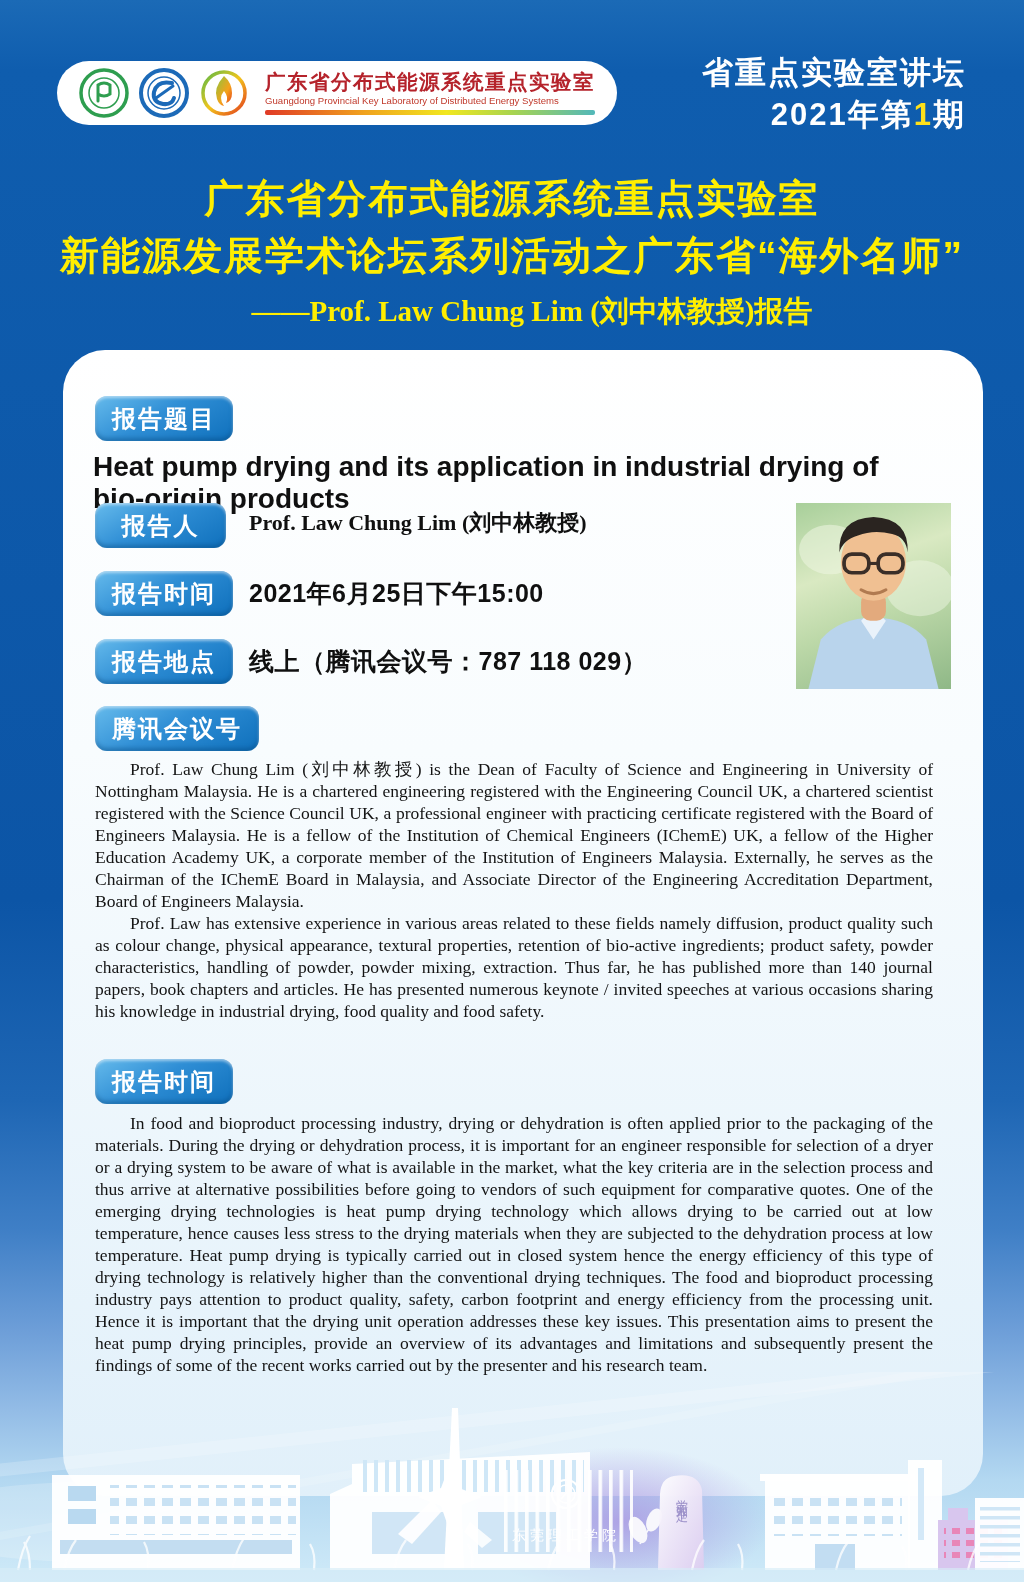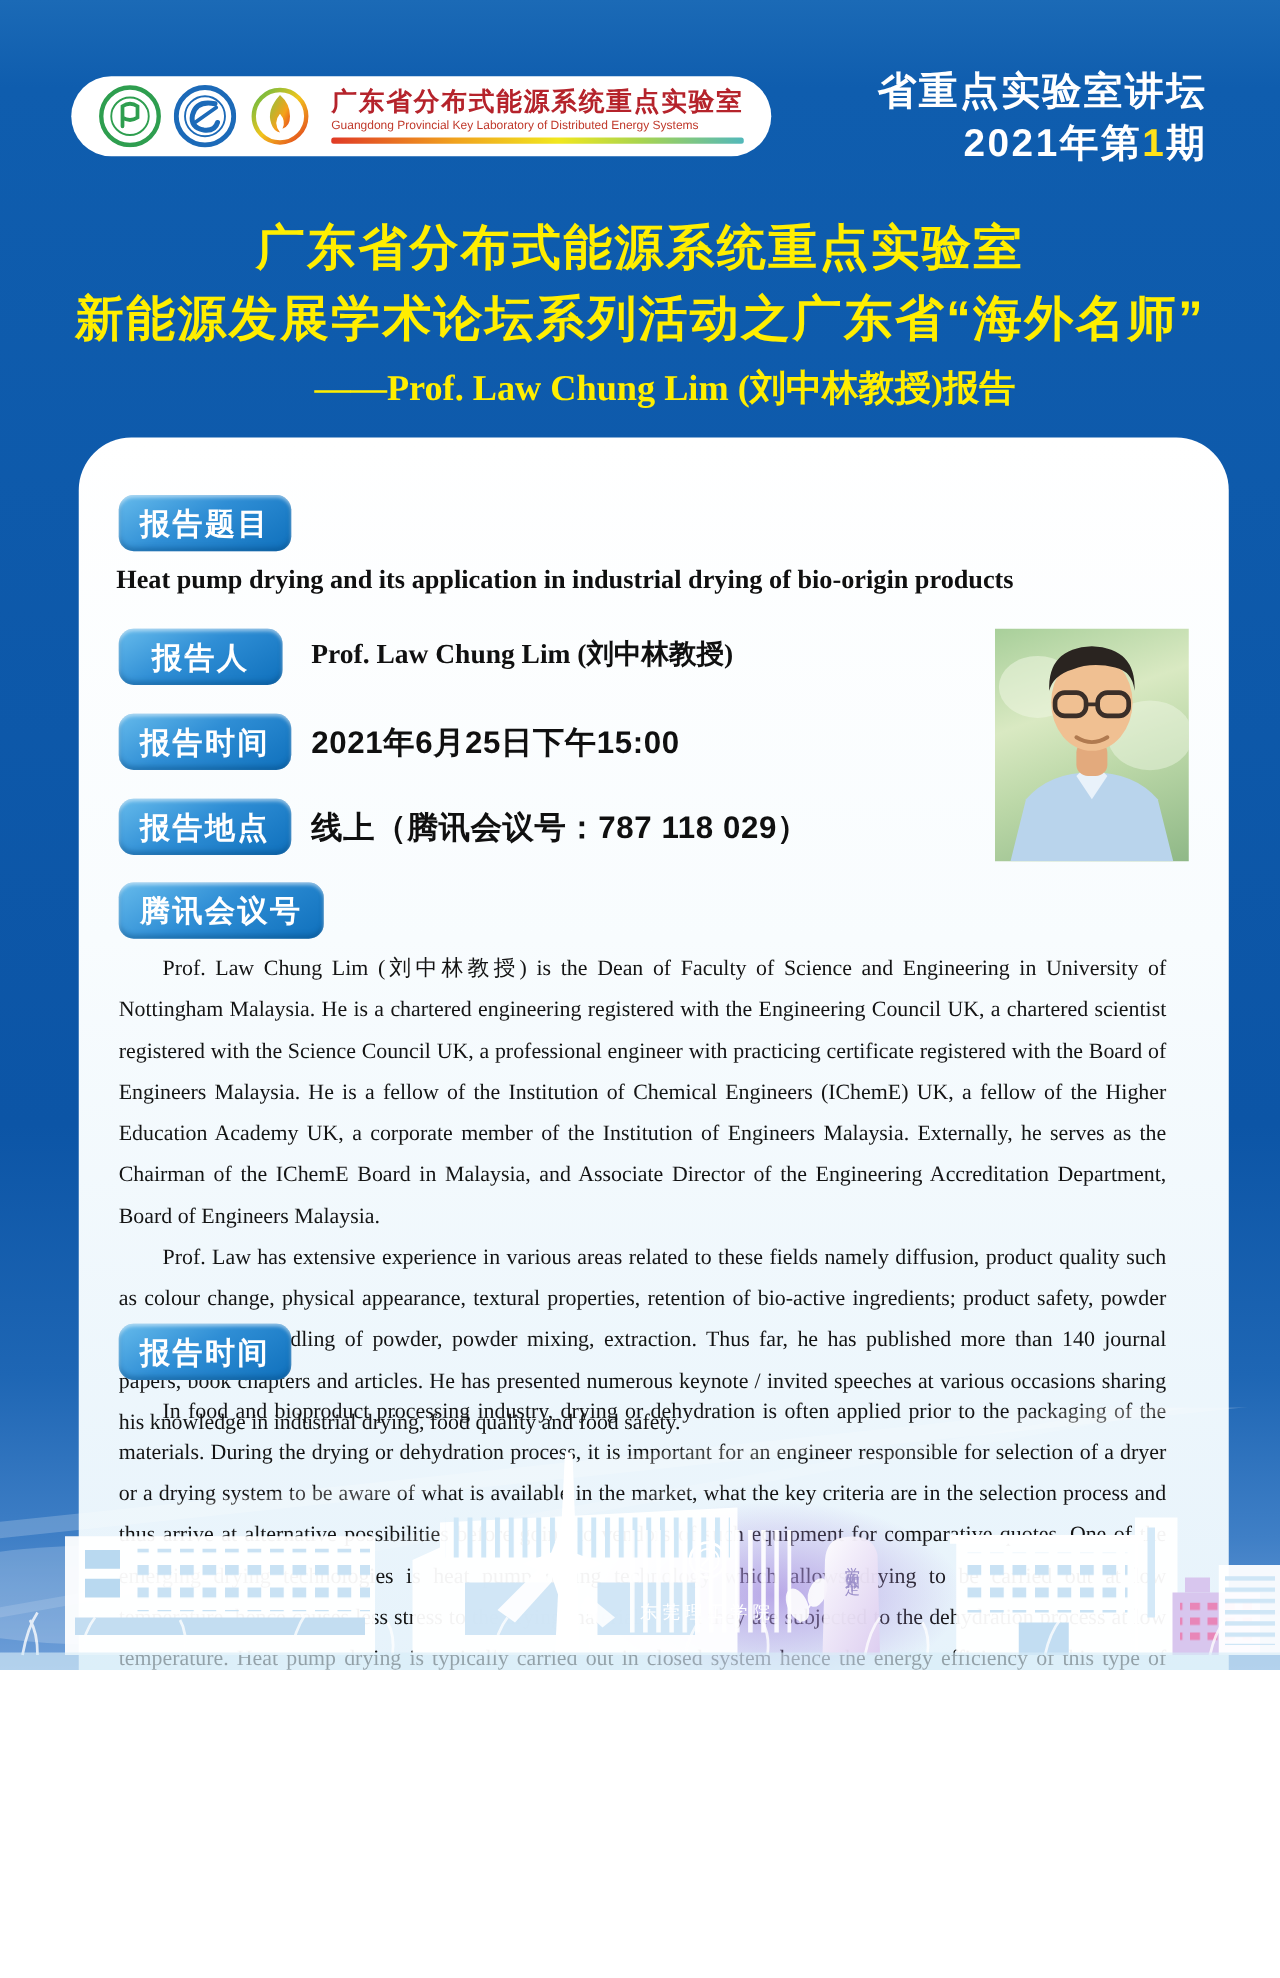--- a/index.html
+++ b/index.html
@@ -1,18 +1,18 @@
 <!DOCTYPE html>
 <html><head>
 <meta charset="utf-8">
 <style>
   html,body{margin:0;padding:0;}
   body{font-family:"Liberation Sans",sans-serif;}
   .poster{
-    position:relative;width:1024px;height:1336px;overflow:hidden;
+    position:relative;width:1024px;height:1582px;overflow:hidden;
     background:linear-gradient(180deg,
       #1b6ab6 0px,#0f5dae 70px,#0c55a6 900px,#1e66b4 1100px,
       #3f7fc6 1230px,#6d9ed8 1330px,#93bce6 1410px,#b3d8f1 1480px,#cfeaf8 1582px);
   }
   
   .lab-pill{
     position:absolute;left:57px;top:61px;width:560px;height:64px;
     background:#ffffff;border-radius:33px;display:flex;align-items:center;
     padding-left:22px;box-sizing:border-box;gap:10px;
   }
@@ -42,35 +42,35 @@
     display:inline-flex;align-items:center;justify-content:center;border-radius:12px;
     background:linear-gradient(150deg,#66bbec 0%,#2f8ed5 45%,#0f70bc 100%);
     color:#fff;font-weight:800;font-size:24px;letter-spacing:2px;white-space:nowrap;
     box-shadow:inset 0 2px 3px rgba(255,255,255,.5), inset 0 -3px 4px rgba(0,60,110,.35);
   }
   .b-topic{top:46px;}  .b-speaker{top:153px;min-width:131px;}
   .b-time{top:221px;min-width:131px;}  .b-venue{top:289px;min-width:131px;}
   .b-bio{top:356px;}  .b-abs{top:709px;}
   .topic-title{
     position:absolute;left:30px;top:101px;width:842px;
-    font-family:Liberation Serif, serif;font-weight:700;font-size:21px;color:#101010;
+    font-family:Liberation Sans, sans-serif;font-weight:700;font-size:28px;color:#101010;
   }
   .val{position:absolute;left:186px;font-weight:700;color:#101010;white-space:nowrap;}
   .v-speaker{top:158px;font-family:"Liberation Serif",serif;font-size:22px;}
   .v-time{top:227px;font-size:25px;letter-spacing:.5px;}
   .v-venue{top:295px;font-size:25px;letter-spacing:.5px;}
   .photo{
     position:absolute;left:733px;top:153px;width:155px;height:186px;overflow:hidden;
     background:linear-gradient(160deg,#a8cf9a 0%,#d9e9c2 35%,#bcd8a8 60%,#8fb887 100%);
   }
   .body-text{position:absolute;left:32px;width:838px;}
   .bio-text{top:408px;}  .abs-text{top:762px;}
   .body-text p{
     margin:0;text-indent:35px;font-family:"Liberation Serif",serif;
-    font-size:17.5px;line-height:33px;text-align:justify;color:#141414;
+    font-size:17.5px;line-height:22px;text-align:justify;color:#141414;
   }
   
   .campus{position:absolute;left:0;bottom:0;width:1024px;height:210px;}
   .stone-text{writing-mode:tb;letter-spacing:3px;}
 </style>
 </head>
 <body>
 
 <div class="poster">
 

